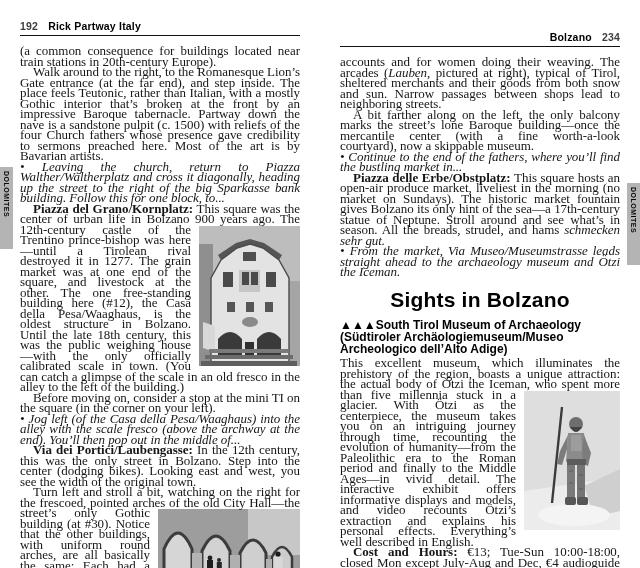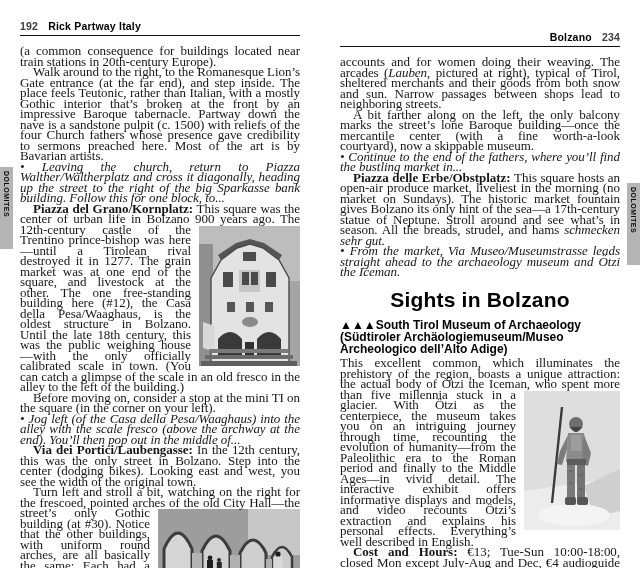--- a/index.html
+++ b/index.html
@@ -131,21 +131,21 @@
     </div>
     <div class="rule"></div>
     <div class="body">
         <p class="para"><span>accounts and for women doing their weaving. The arcades (</span><span class="i">Lauben</span><span>, pictured at right), typical of Tirol, sheltered merchants and their goods from both snow and sun. Narrow passages between shops lead to neighboring streets.</span></p>
         <p class="para indent"><span>A bit farther along on the left, the only balcony marks the street’s lone Baroque building—once the mercantile center (with a fine worth-a-look courtyard), now a skippable museum.</span></p>
         <p class="note"><span>• Continue to the end of the fathers, where you’ll find the bustling market in...</span></p>
         <p class="para indent"><span class="b">Piazza delle Erbe/Obstplatz: </span><span>This square hosts an open-air produce market, liveliest in the morning (no market on Sundays). The historic market fountain gives Bolzano its only hint of the sea—a 17th-century statue of Neptune. Stroll around and see what’s in season. All the breads, strudel, and hams </span><span class="i">schmecken sehr gut.</span></p>
         <p class="note"><span>• From the market, Via Museo/Museumstrasse leads straight ahead to the archaeology museum and Ötzi the Iceman.</span></p>
         <h2 class="sights-heading">Sights in Bolzano</h2>
         <p class="subheading">▲▲▲South Tirol Museum of Archaeology (Südtiroler Archäologiemuseum/Museo Archeologico dell’Alto Adige)</p>
-        <p class="para"><span>This excellent common, which illuminates the prehistory of the region, boasts a unique attraction: the actual body of Ötzi the Iceman, </span><span class="photo" style="width: 96px; height: 139px;">
+        <p class="para"><span>This excellent museum, which illuminates the prehistory of the region, boasts a unique attraction: the actual body of Ötzi the Iceman, </span><span class="photo" style="width: 96px; height: 139px;">
             <svg viewBox="0 0 96 139" xmlns="http://www.w3.org/2000/svg" preserveAspectRatio="none">
     <rect width="96" height="139" fill="#dedede"></rect>
     <polygon points="0,100 96,86 96,139 0,139" fill="#ececec"></polygon>
     <polygon points="60,95 96,78 96,120 70,126" fill="#cfcfcf"></polygon>
     <ellipse cx="50" cy="124" rx="36" ry="11" fill="#f4f4f4"></ellipse>
     <line x1="38" y1="16" x2="28" y2="112" stroke="#3b3b3b" stroke-width="2.4"></line>
     <circle cx="52" cy="33" r="7" fill="#6e6e6e"></circle>
     <path d="M46 36 Q52 46 58 36 Z" fill="#444444"></path>
     <path d="M44 42 L60 42 L63 71 L42 71 Z" fill="#8b8b8b"></path>
     <path d="M47 44 L57 44 L58 60 L47 60 Z" fill="#9d9d9d"></path>

